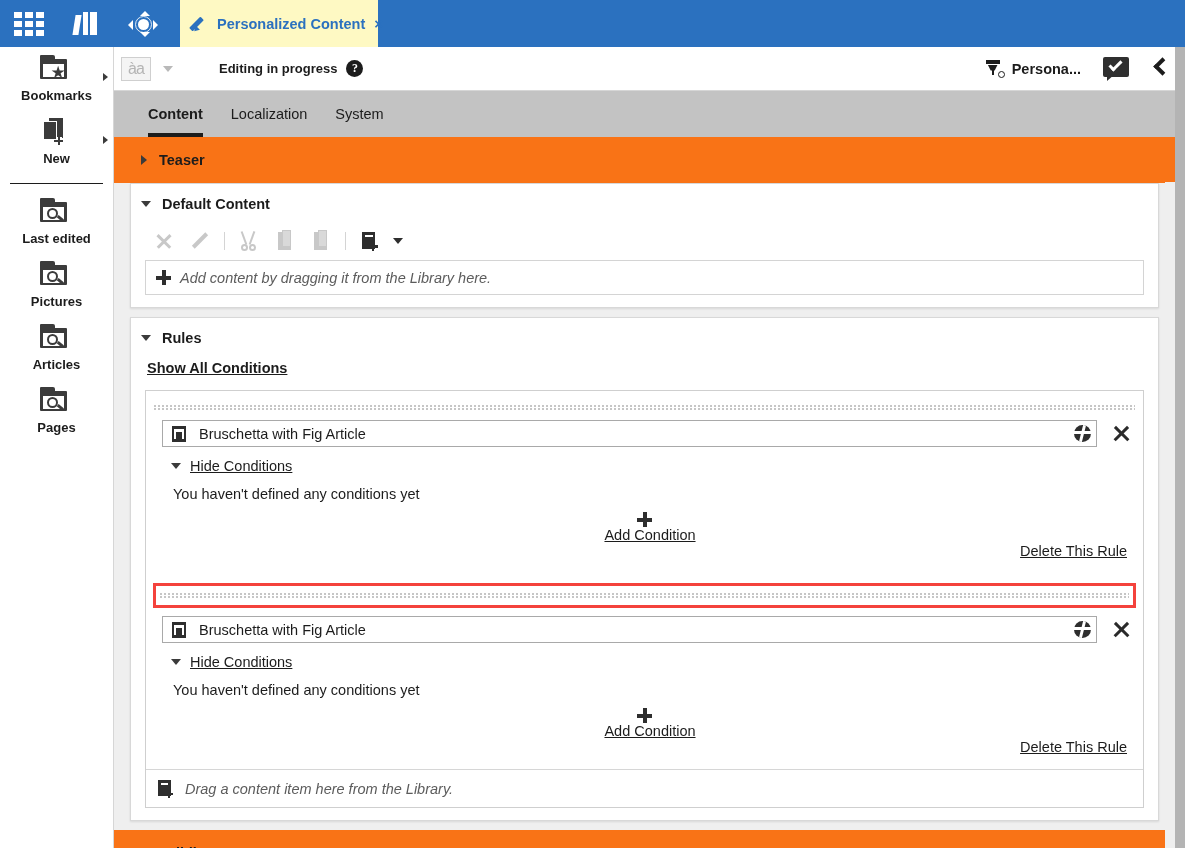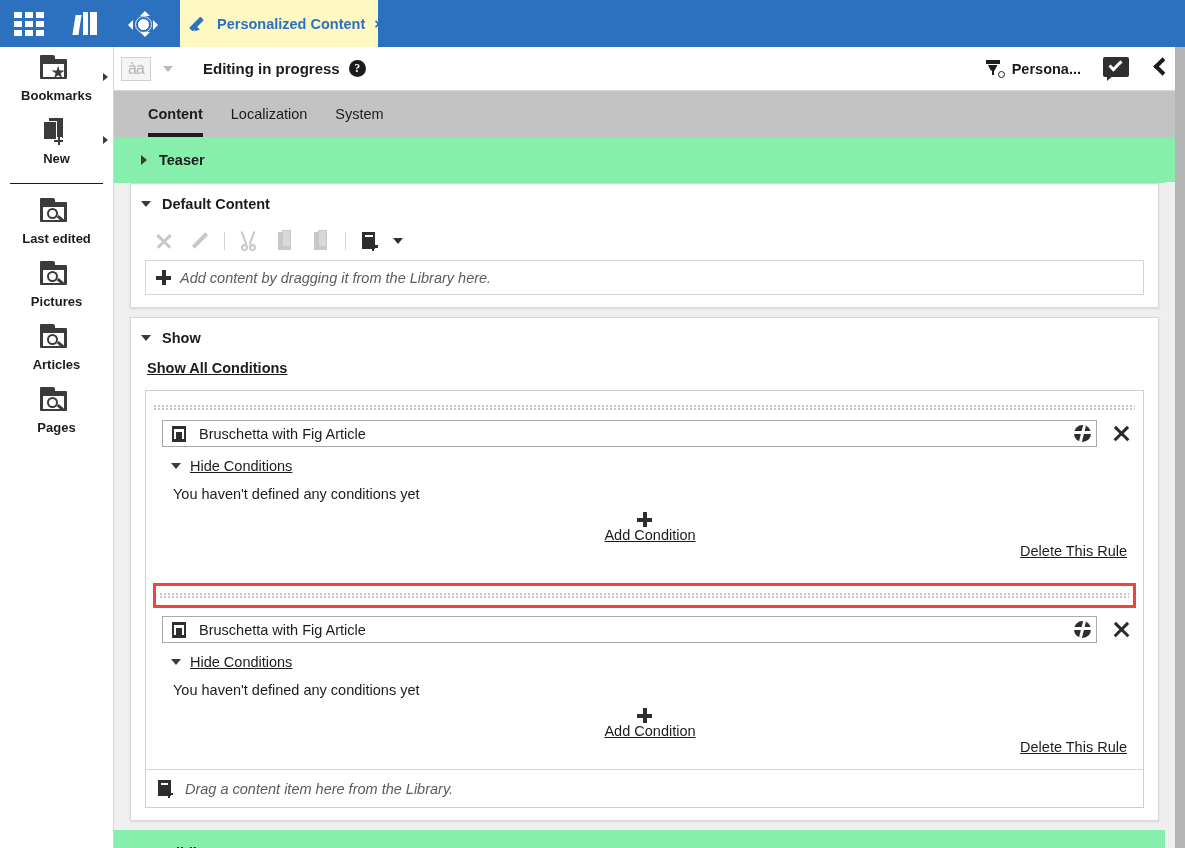--- a/index.html
+++ b/index.html
@@ -64,21 +64,21 @@
   .subbar {
     position: absolute; left: 114px; top: 47px; width: 1071px; height: 44px;
     background: #fff; border-bottom: 1px solid #d6d6d6;
     display: flex; align-items: center;
   }
   .locale-btn { margin-left: 7px; width: 30px; height: 24px; border: 1px solid #cfcfcf; background: #f4f4f4;
                 display:flex; align-items:center; justify-content:center; cursor: pointer; }
   .locale-btn span { font-size: 16px; color: #b4b4b4; line-height: 1; letter-spacing: -1px; }
   .caret-down { width: 0; height: 0; border-left: 5px solid transparent; border-right: 5px solid transparent;
                 border-top: 6px solid #b9b9b9; margin-left: 12px; cursor: pointer; }
-  .editing-status { margin-left: 30px; font-size: 15px; font-weight: bold; color: #1c1c1c; }
+  .editing-status { margin-left: 46px; font-size: 13px; font-weight: bold; color: #1c1c1c; }
   .help-icon {
     margin-left: 9px; width: 17px; height: 17px; border-radius: 50%; background: #1c1c1c;
     color: #fff; font-size: 12px; font-weight: bold; display: flex; align-items: center; justify-content: center;
     cursor: pointer; font-family: "Liberation Serif", serif;
   }
   .subbar-right { margin-left: auto; display: flex; align-items: center; padding-right: 14px; }
   .persona-icon { position: relative; width: 20px; height: 18px; margin-right: 7px; }
   .persona-icon .cup { position: absolute; left: 1px; top: 0px; width: 14px; height: 4px; background: #1c1c1c; }
   .persona-icon .cup2 { position: absolute; left: 3px; top: 5px; width: 10px; height: 6px; background: #1c1c1c;
                         clip-path: polygon(0 0, 100% 0, 70% 100%, 30% 100%); }
@@ -129,21 +129,21 @@
   
   .main { position: absolute; left: 114px; top: 91px; width: 1071px; height: 757px; background: #efefef; overflow: hidden; }
   .tabstrip { height: 46px; background: #c3c3c3; display: flex; align-items: center; padding-left: 20px; }
   .ftab { position: relative; height: 46px; display: flex; align-items: center; padding: 0 14px; font-size: 14.5px; color: #1c1c1c; cursor: pointer; }
   .ftab.active { font-weight: bold; }
   .ftab.active::after { content: ""; position: absolute; left: 14px; right: 14px; bottom: 0; height: 4px; background: #1c1c1c; }
 
   .scrollzone { position: absolute; left: 0; top: 46px; width: 1061px; bottom: 0; overflow: hidden; }
 
   .section-head {
-    height: 46px; display: flex; align-items: center; padding-left: 27px; background: #86efac;
+    height: 46px; display: flex; align-items: center; padding-left: 27px; background: #f97316;
     font-size: 14.5px; font-weight: bold; color: #1c1c1c; cursor: pointer;
   }
   .tri-right { width: 0; height: 0; border-top: 5px solid transparent; border-bottom: 5px solid transparent;
                border-left: 6px solid #3b3b3b; margin-right: 12px; }
   .tri-down { width: 0; height: 0; border-left: 5px solid transparent; border-right: 5px solid transparent;
               border-top: 6px solid #3b3b3b; margin-right: 11px; }
 
   .card {
     background: #fff; margin: 0 16px 9px 16px; border: 1px solid #d8d8d8;
     box-shadow: 0 1px 2px rgba(0,0,0,.10);
@@ -443,21 +443,21 @@
               <span class="v"></span>
               <span class="h"></span>
             </span>
           <span class="hint-text">Add content by dragging it from the Library here.</span>
         </div>
       </div>
 
       <div class="card">
         <div class="card-head">
           <span class="tri-down"></span>
-          <span>Show</span>
+          <span>Rules</span>
         </div>
         <div class="rules-body">
           <span class="show-all">Show All Conditions</span>
 
           <div class="rules-box">
 
             <div class="rule">
               <div class="dropbar">
                   <span class="dotted"></span>
                 </div>

